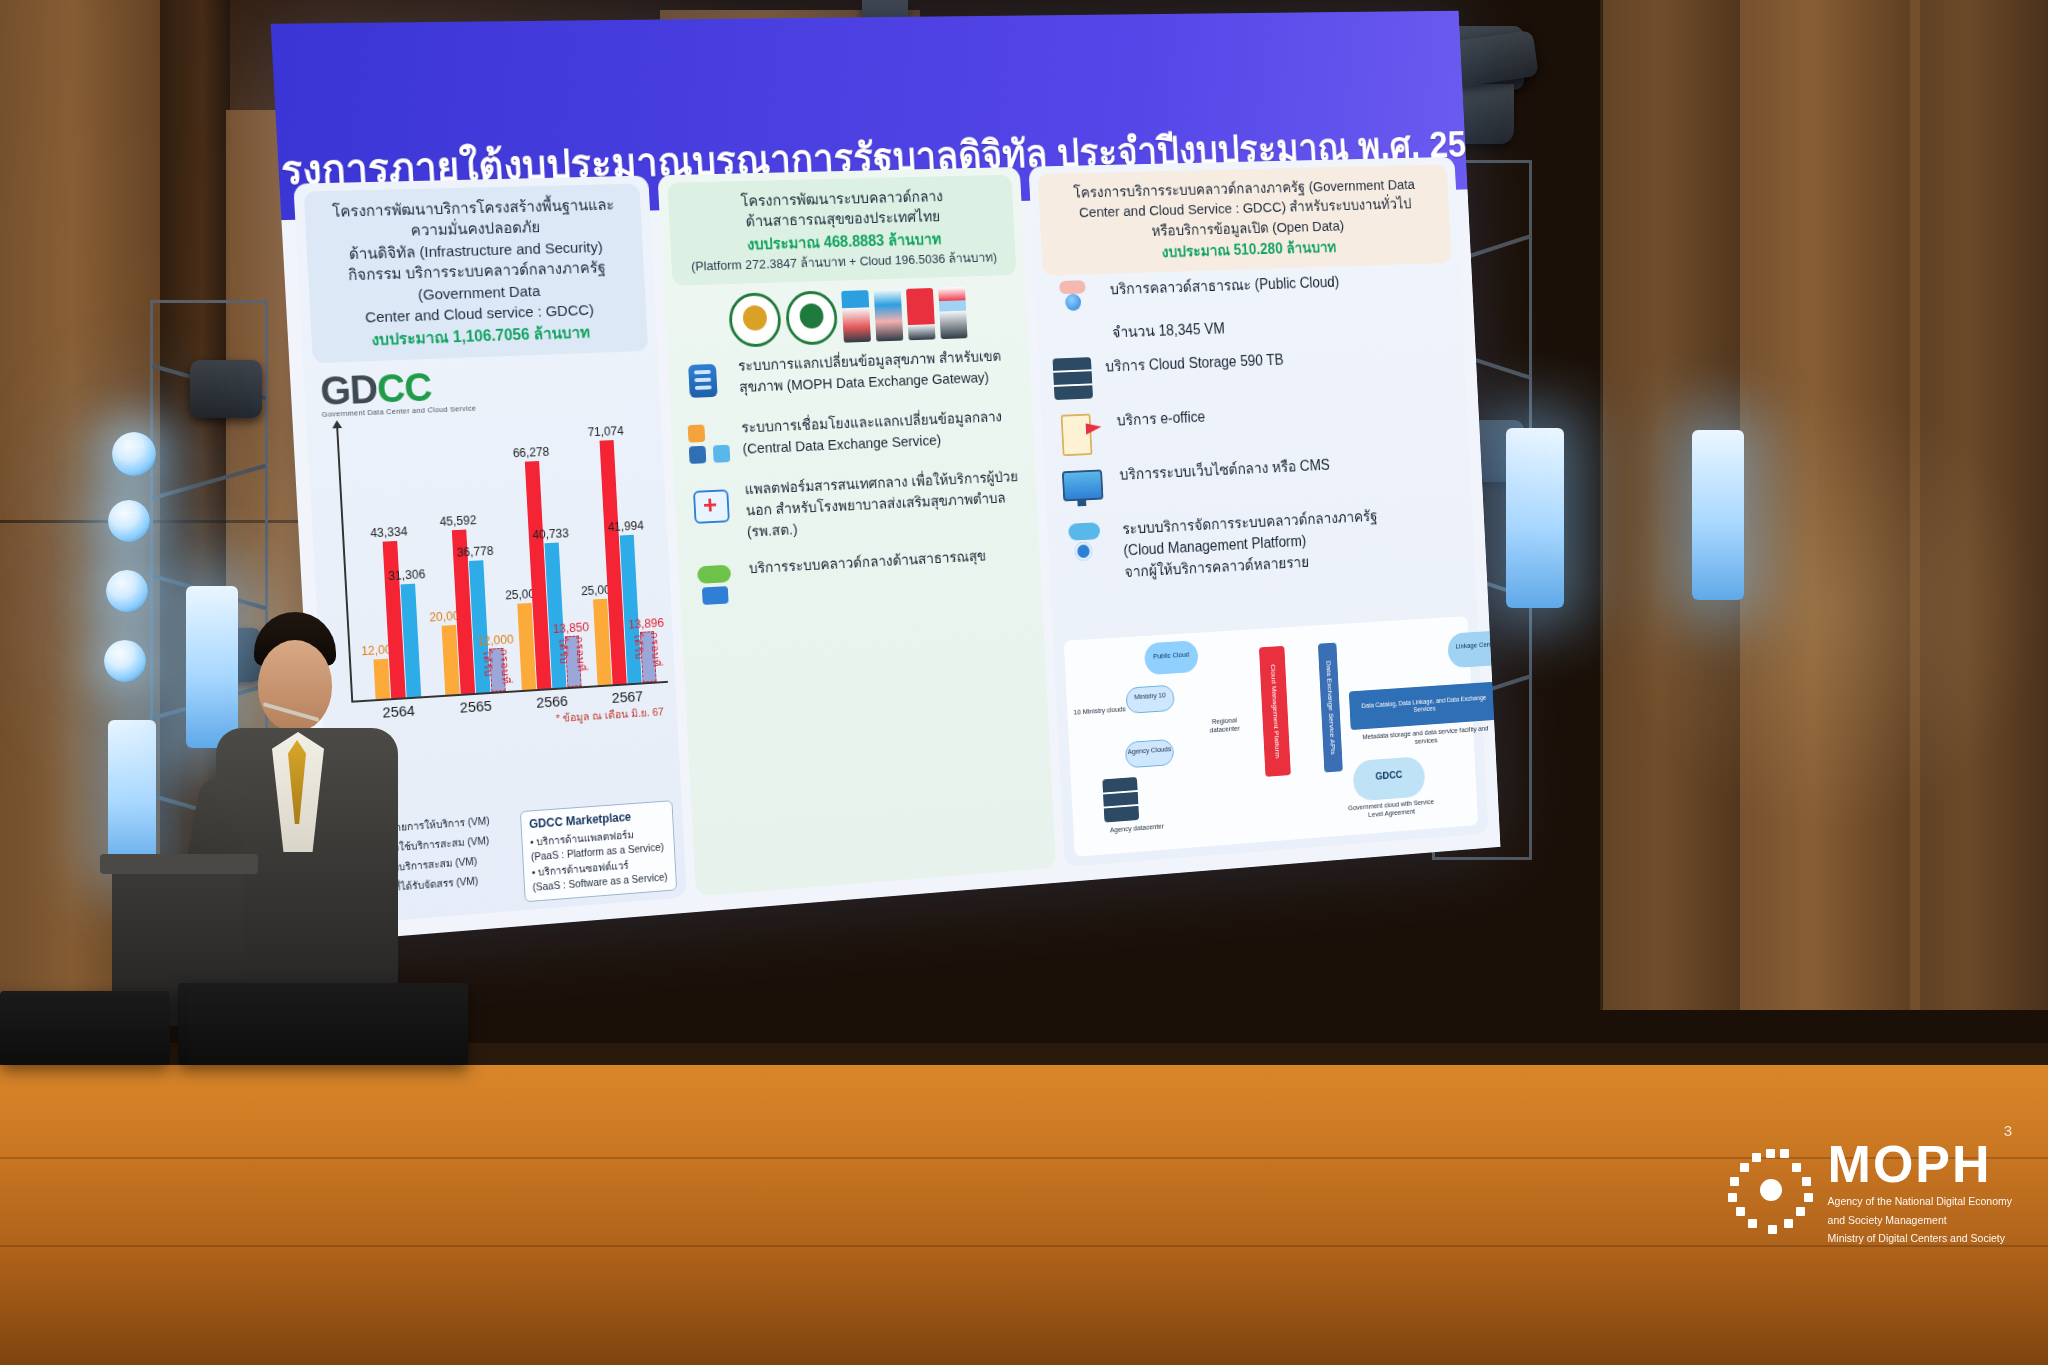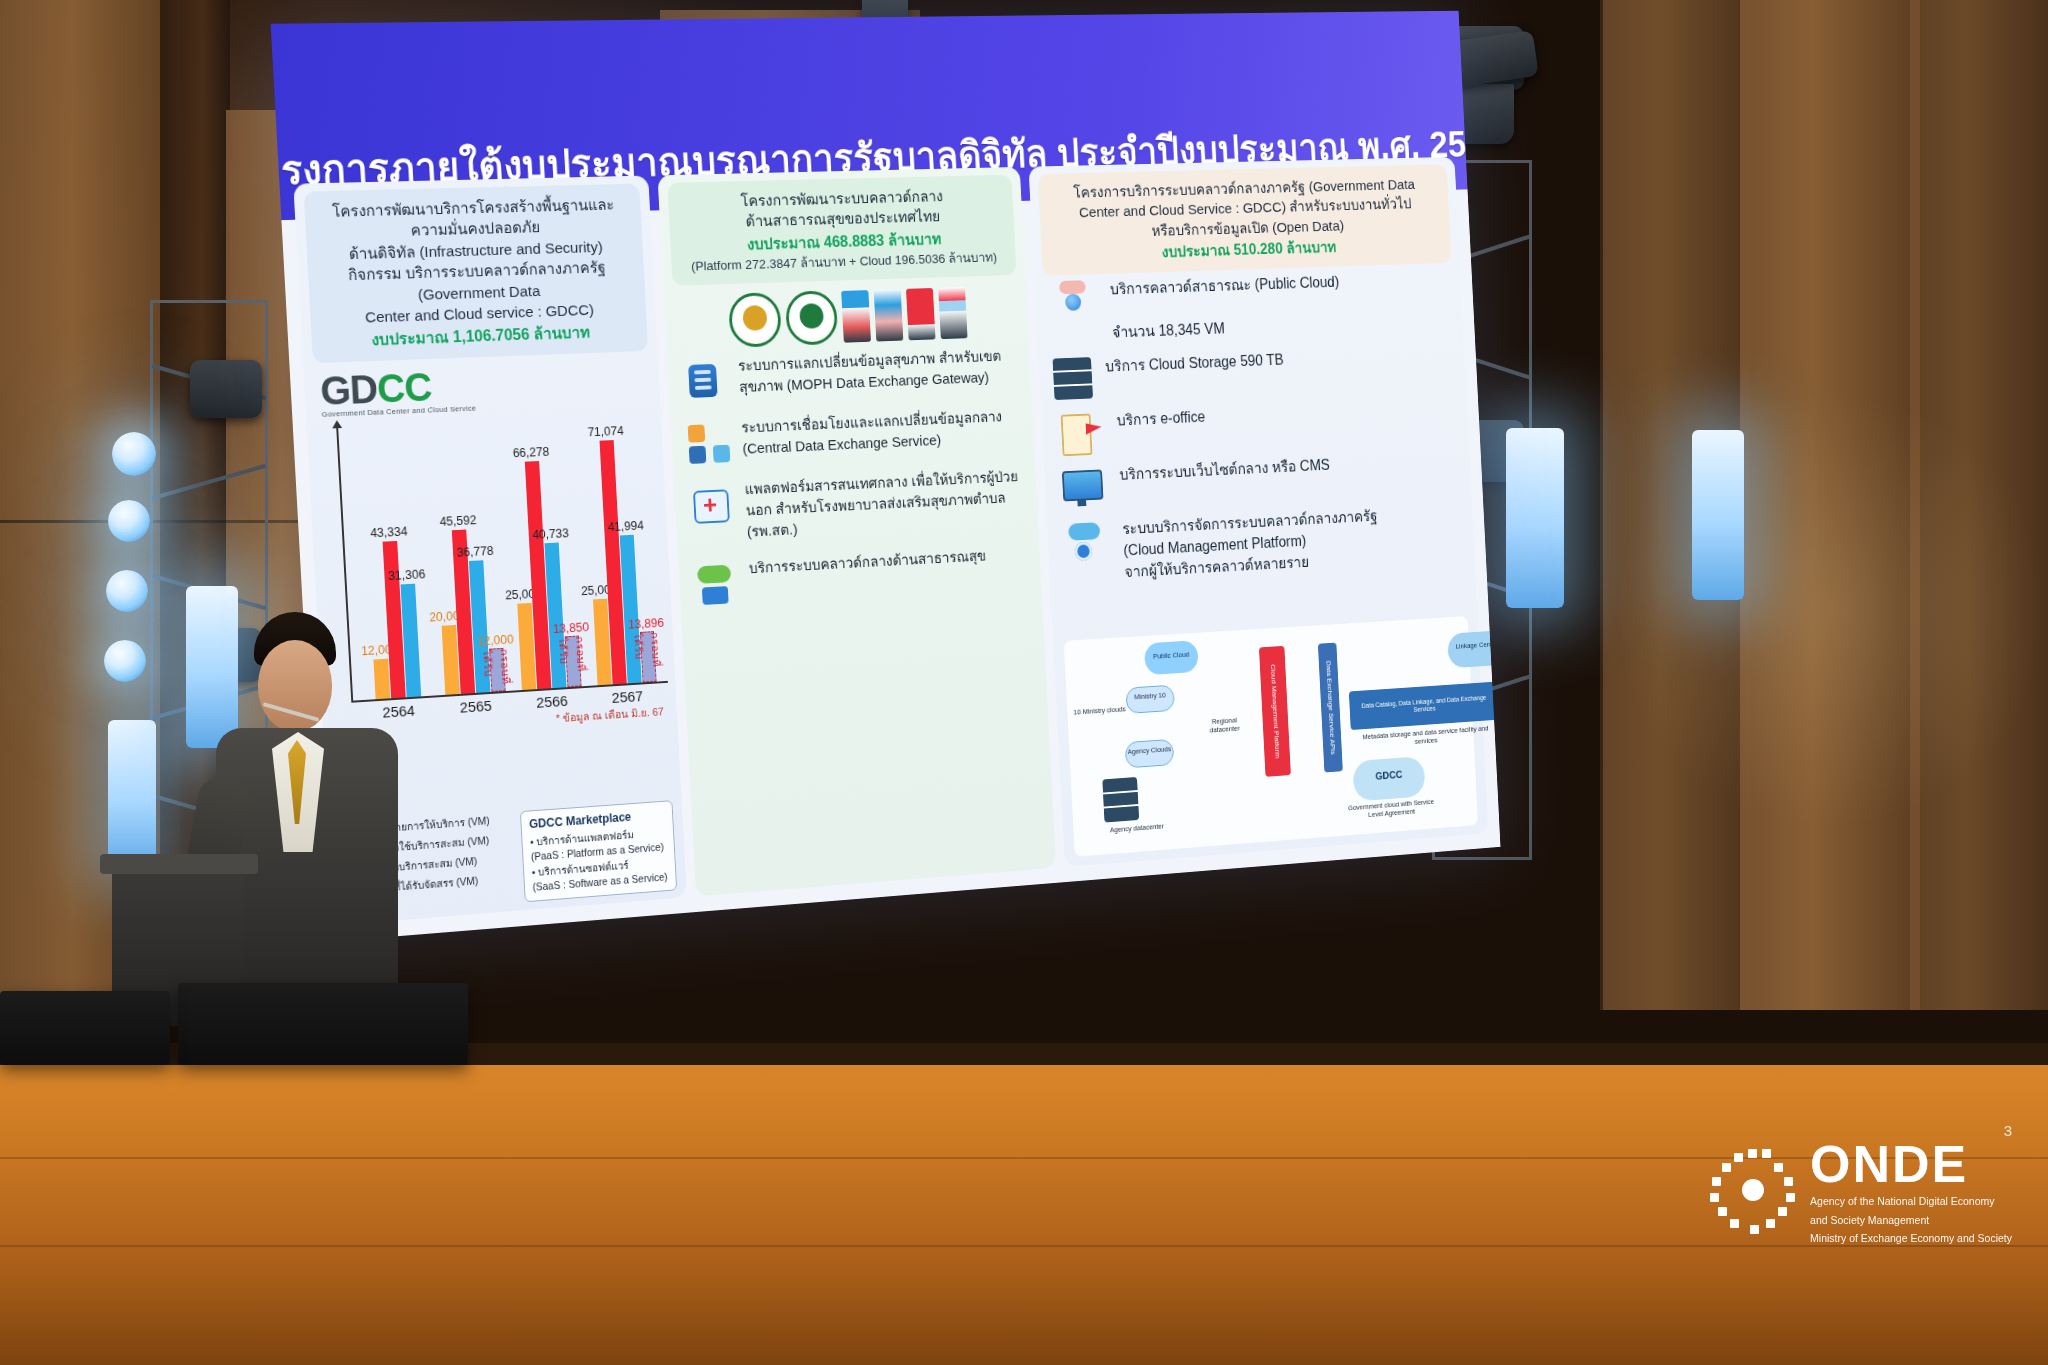--- a/index.html
+++ b/index.html
@@ -531,20 +531,20 @@
         <i style="left:0;top:44px"></i>
       <i style="left:68px;top:58px"></i>
         <i style="left:8px;top:58px"></i>
       <i style="left:56px;top:70px"></i>
         <i style="left:20px;top:70px"></i>
       <i style="left:40px;top:76px"></i>
       <i style="left:32px;top:30px;width:22px;height:22px;border-radius:50%"></i>
     </div>
     <div class="onde-txt">
       <div class="yr">3</div>
-      <div class="big">ONDE</div>
+      <div class="big">MOPH</div>
       <div class="sm">Agency of the National Digital Economy</div>
       <div class="sm">and Society Management</div>
-      <div class="sm">Ministry of Exchange Economy and Society</div>
+      <div class="sm">Ministry of Digital Centers and Society</div>
     </div>
   </div>
 
 </div>
 
 </body></html>

